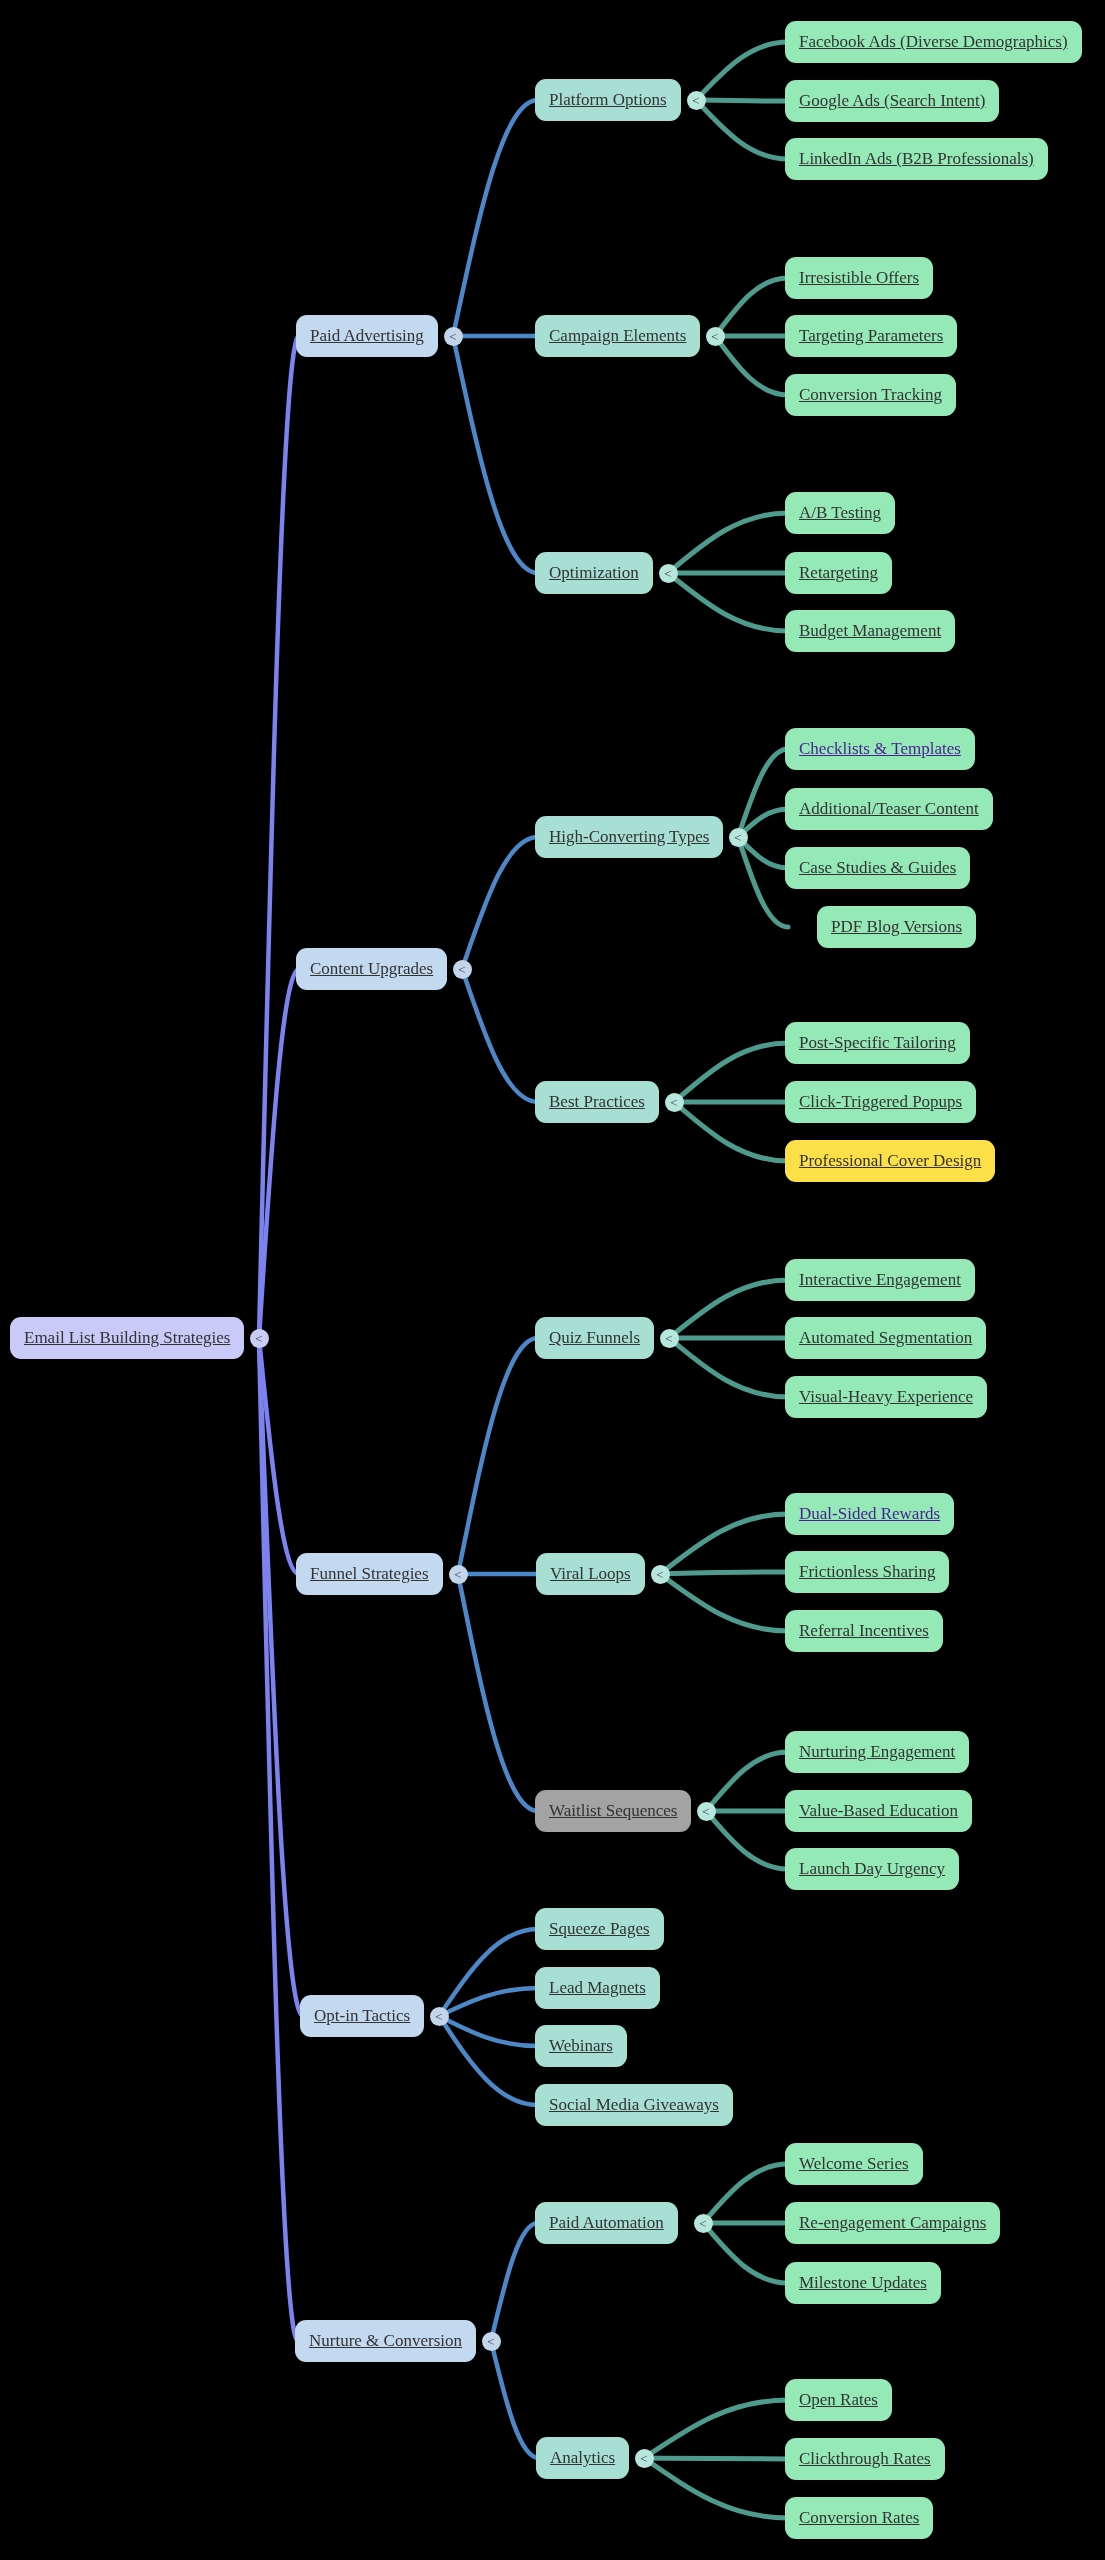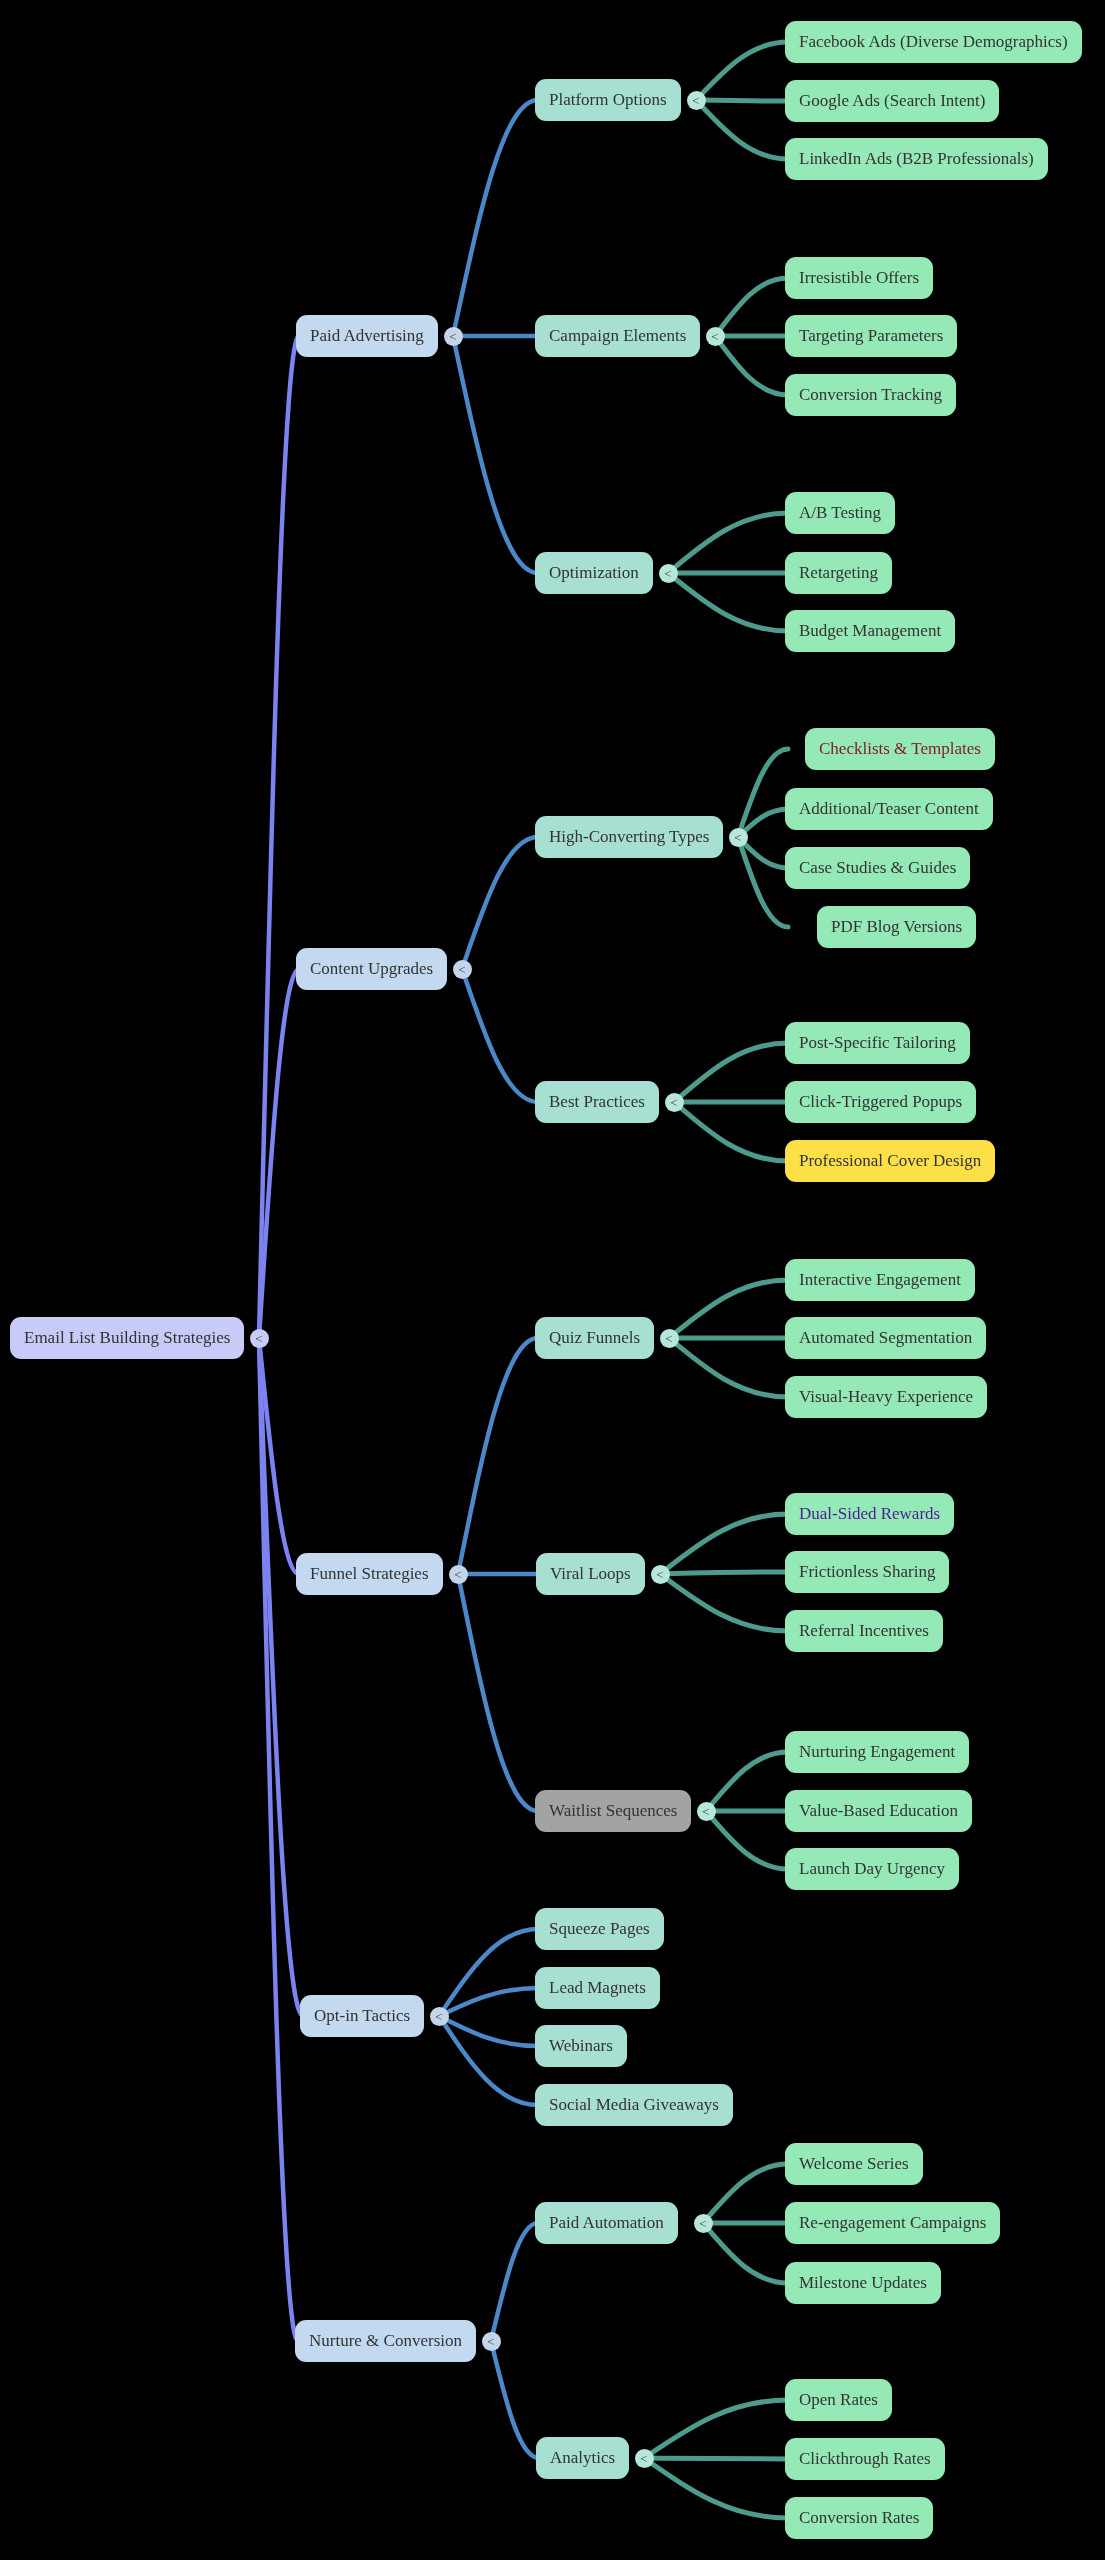--- a/index.html
+++ b/index.html
@@ -14,20 +14,21 @@
     z-index:1;
     height:42px;
     line-height:42px;
     padding:0 14px;
     border-radius:11px;
     font-size:17px;
     color:#333333;
     white-space:nowrap;
     box-sizing:border-box;
     cursor:pointer;
+    text-decoration:underline;
   }
   .toggle{
     position:absolute;
     z-index:2;
     width:19px;
     height:19px;
     border-radius:50%;
     text-align:center;
     line-height:19px;
     font-size:13px;
@@ -105,21 +106,21 @@
     <div class="node" style="left: 785px; top: 374px; background: rgb(148, 233, 182); color: rgb(51, 51, 51);">Conversion Tracking</div>
     <div class="toggle" style="left: 705.5px; top: 326.5px; background: rgb(183, 230, 218);">&lt;</div>
     <div class="node" style="left: 535px; top: 552px; background: rgb(168, 223, 211); color: rgb(51, 51, 51);">Optimization</div>
     <div class="node" style="left: 785px; top: 492px; background: rgb(148, 233, 182); color: rgb(51, 51, 51);">A/B Testing</div>
     <div class="node" style="left: 785px; top: 552px; background: rgb(148, 233, 182); color: rgb(51, 51, 51);">Retargeting</div>
     <div class="node" style="left: 785px; top: 610px; background: rgb(148, 233, 182); color: rgb(51, 51, 51);">Budget Management</div>
     <div class="toggle" style="left: 658.5px; top: 563.5px; background: rgb(183, 230, 218);">&lt;</div>
     <div class="toggle" style="left: 443.5px; top: 326.5px; background: rgb(194, 213, 235);">&lt;</div>
     <div class="node" style="left: 296px; top: 948px; background: rgb(195, 217, 240); color: rgb(51, 51, 51);">Content Upgrades</div>
     <div class="node" style="left: 535px; top: 816px; background: rgb(168, 223, 211); color: rgb(51, 51, 51);">High-Converting Types</div>
-    <div class="node" style="left: 785px; top: 728px; background: rgb(148, 233, 182); color: #7f1d1d; margin-left: 20px;">Checklists &amp; Templates</div>
+    <div class="node" style="left: 785px; top: 728px; background: rgb(148, 233, 182); color: #4c1d95;">Checklists &amp; Templates</div>
     <div class="node" style="left: 785px; top: 788px; background: rgb(148, 233, 182); color: rgb(51, 51, 51);">Additional/Teaser Content</div>
     <div class="node" style="left: 785px; top: 847px; background: rgb(148, 233, 182); color: rgb(51, 51, 51);">Case Studies &amp; Guides</div>
     <div class="node" style="left: 785px; top: 906px; background: rgb(148, 233, 182); color: rgb(51, 51, 51); margin-left: 32px;">PDF Blog Versions</div>
     <div class="toggle" style="left: 728.5px; top: 827.5px; background: rgb(183, 230, 218);">&lt;</div>
     <div class="node" style="left: 535px; top: 1081px; background: rgb(168, 223, 211); color: rgb(51, 51, 51);">Best Practices</div>
     <div class="node" style="left: 785px; top: 1022px; background: rgb(148, 233, 182); color: rgb(51, 51, 51);">Post-Specific Tailoring</div>
     <div class="node" style="left: 785px; top: 1081px; background: rgb(148, 233, 182); color: rgb(51, 51, 51);">Click-Triggered Popups</div>
     <div class="node" style="left: 785px; top: 1140px; background: #fde047; color: rgb(51, 51, 51);">Professional Cover Design</div>
     <div class="toggle" style="left: 664.5px; top: 1092.5px; background: rgb(183, 230, 218);">&lt;</div>
     <div class="toggle" style="left: 452.5px; top: 959.5px; background: rgb(194, 213, 235);">&lt;</div>

